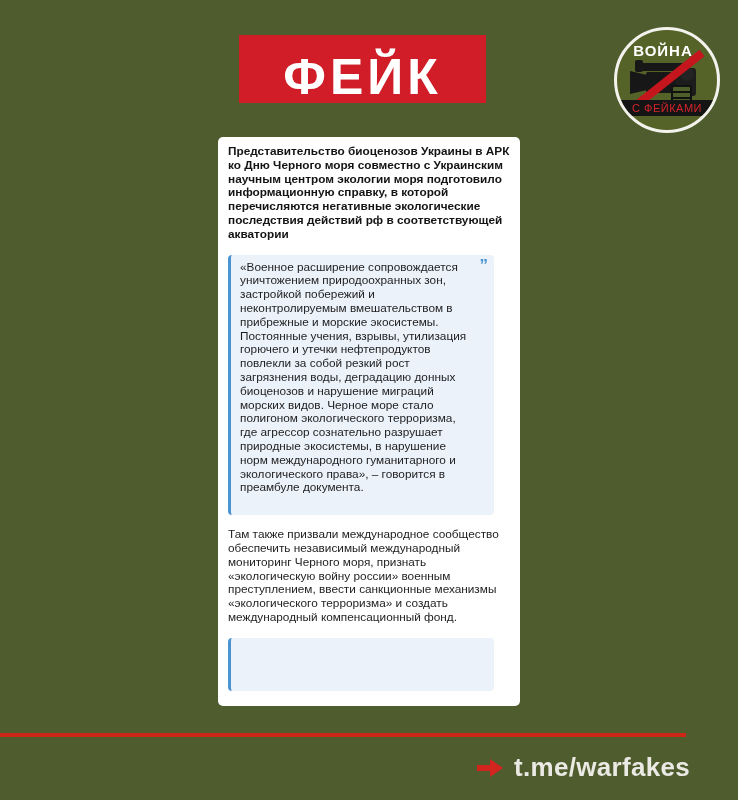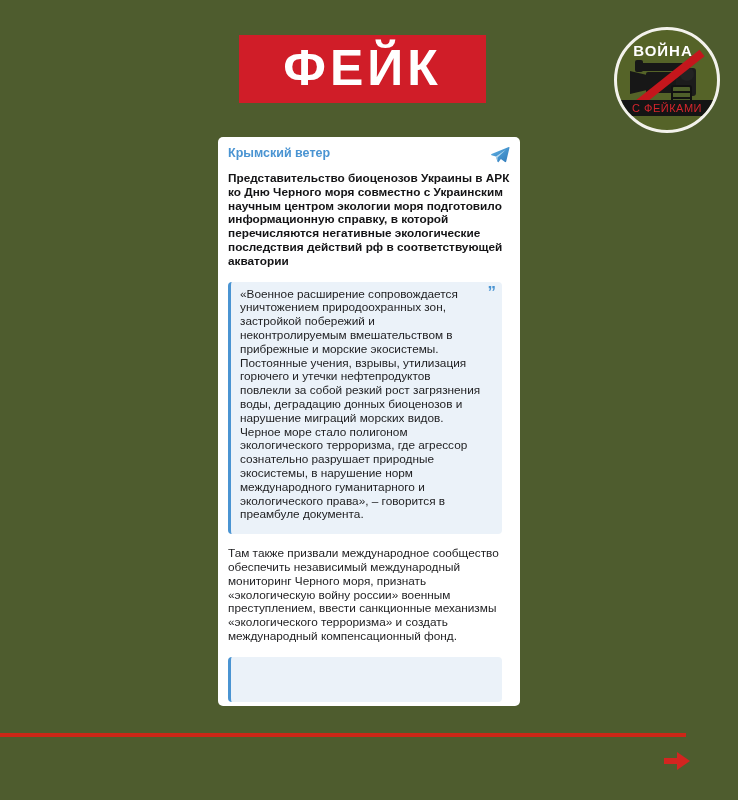--- a/index.html
+++ b/index.html
@@ -4,21 +4,21 @@
 <style>
   html,body{margin:0;padding:0;}
   body{
     width:738px;height:800px;position:relative;overflow:hidden;
     background:#4e5c2e;
     font-family:"Liberation Sans","DejaVu Sans",sans-serif;
   }
   
   .fake-banner{
     position:absolute;left:239px;top:35px;width:247px;height:68px;
-    background:#d01d28;display:flex;align-items:center;justify-content:center;
+    background:#d01d28;display:flex;align-items:flex-end;justify-content:center;
   }
   .fake-banner span{
     color:#ffffff;font-size:50px;font-weight:800;letter-spacing:4px;line-height:1;
     transform:translateY(-1px);
   }
   
   .logo{
     position:absolute;left:614px;top:27px;width:106px;height:106px;
     border-radius:50%;background:#556328;border:3px solid #f3f2ec;
     box-sizing:border-box;overflow:hidden;
@@ -47,21 +47,21 @@
     margin-bottom:7px;
   }
   .channel-name{
     color:#4a94d2;font-weight:700;font-size:12.5px;line-height:16px;cursor:pointer;
   }
   .plane{width:20px;height:20px;flex:0 0 auto;cursor:pointer;}
   .p-lead{font-weight:700;margin:0 0 13px 0;color:#141416;}
   .p-body{margin:0 0 13px 0;}
   .quote{
     position:relative;background:#ebf2f9;border-left:3px solid #4a94d2;
-    border-radius:4px;padding:6px 18px 12px 9px;margin:2px 8px 13px 0;
+    border-radius:4px;padding:6px 18px 20px 9px;margin:2px 16px 13px 0;
   }
   .quote-mark{
     position:absolute;top:2px;right:6px;color:#4a94d2;
     font-size:17px;font-weight:700;line-height:1;
   }
   .quote-clipped{height:27px;overflow:hidden;margin-bottom:0;}
   
   .footer-line{
     position:absolute;left:0;top:733px;width:686px;height:4px;background:#cc2617;
   }
@@ -102,33 +102,20 @@
     <line x1="56" y1="68" x2="73" y2="68" stroke="#111" stroke-width="2"></line>
     <line x1="17" y1="77" x2="85" y2="23" stroke="#c4161c" stroke-width="8"></line>
   </svg>
   <div class="logo-top">ВОЙНА</div>
   <div class="logo-band">
     <span>С ФЕЙКАМИ</span>
   </div>
 </div>
 
 <div class="card">
-  <div class="card-header">
-    <span class="channel-name">Крымский ветер</span>
-    <svg class="plane" viewBox="0 0 24 24">
-      <defs>
-        <linearGradient id="tg" x1="0" y1="0" x2="1" y2="1">
-          <stop offset="0" stop-color="#5fb2e5"></stop>
-          <stop offset="1" stop-color="#3079b9"></stop>
-        </linearGradient>
-      </defs>
-      <path fill="url(#tg)" d="M22.5 2.4 L1.8 10.9 c-.7.3-.65 1.05.05 1.3 l5.2 1.7 1.95 6.2 c.2.65.95.8 1.35.25 l2.7-3.6 4.95 3.65 c.55.4 1.3.1 1.45-.55 L23.4 3.3 c.15-.7-.4-1.2-.9-.9 Z"></path>
-      <path fill="#cfe7f6" d="M7.1 13.9 L18.9 5.6 9.0 14.9 9.0 19.2 Z" opacity=".85"></path>
-    </svg>
-  </div>
 
   <p class="p-lead">Представительство биоценозов Украины в АРК ко Дню Черного моря совместно с Украинским научным центром экологии моря подготовило информационную справку, в которой перечисляются негативные экологические последствия действий рф в соответствующей акватории</p>
 
 
   <div class="quote">
     <span>«Военное расширение сопровождается уничтожением природоохранных зон, застройкой побережий и неконтролируемым вмешательством в прибрежные и морские экосистемы. Постоянные учения, взрывы, утилизация горючего и утечки нефтепродуктов повлекли за собой резкий рост загрязнения воды, деградацию донных биоценозов и нарушение миграций морских видов. Черное море стало полигоном экологического терроризма, где агрессор сознательно разрушает природные экосистемы, в нарушение норм международного гуманитарного и экологического права», – говорится в преамбуле документа.</span>
     <span class="quote-mark">”</span>
   </div>
 
   <p class="p-body">Там также призвали международное сообщество обеспечить независимый международный мониторинг Черного моря, признать «экологическую войну россии» военным преступлением, ввести санкционные механизмы «экологического терроризма» и создать международный компенсационный фонд.</p>
@@ -138,13 +125,14 @@
     
   </div>
 </div>
 
 <div class="footer-line"></div>
 <div class="footer-link">
   <span class="arrow-icon">
     <span class="bar"></span>
       <span class="head"></span>
   </span>
+  <span class="txt">t.me/warfakes</span>
 </div>
 
 </body></html>

